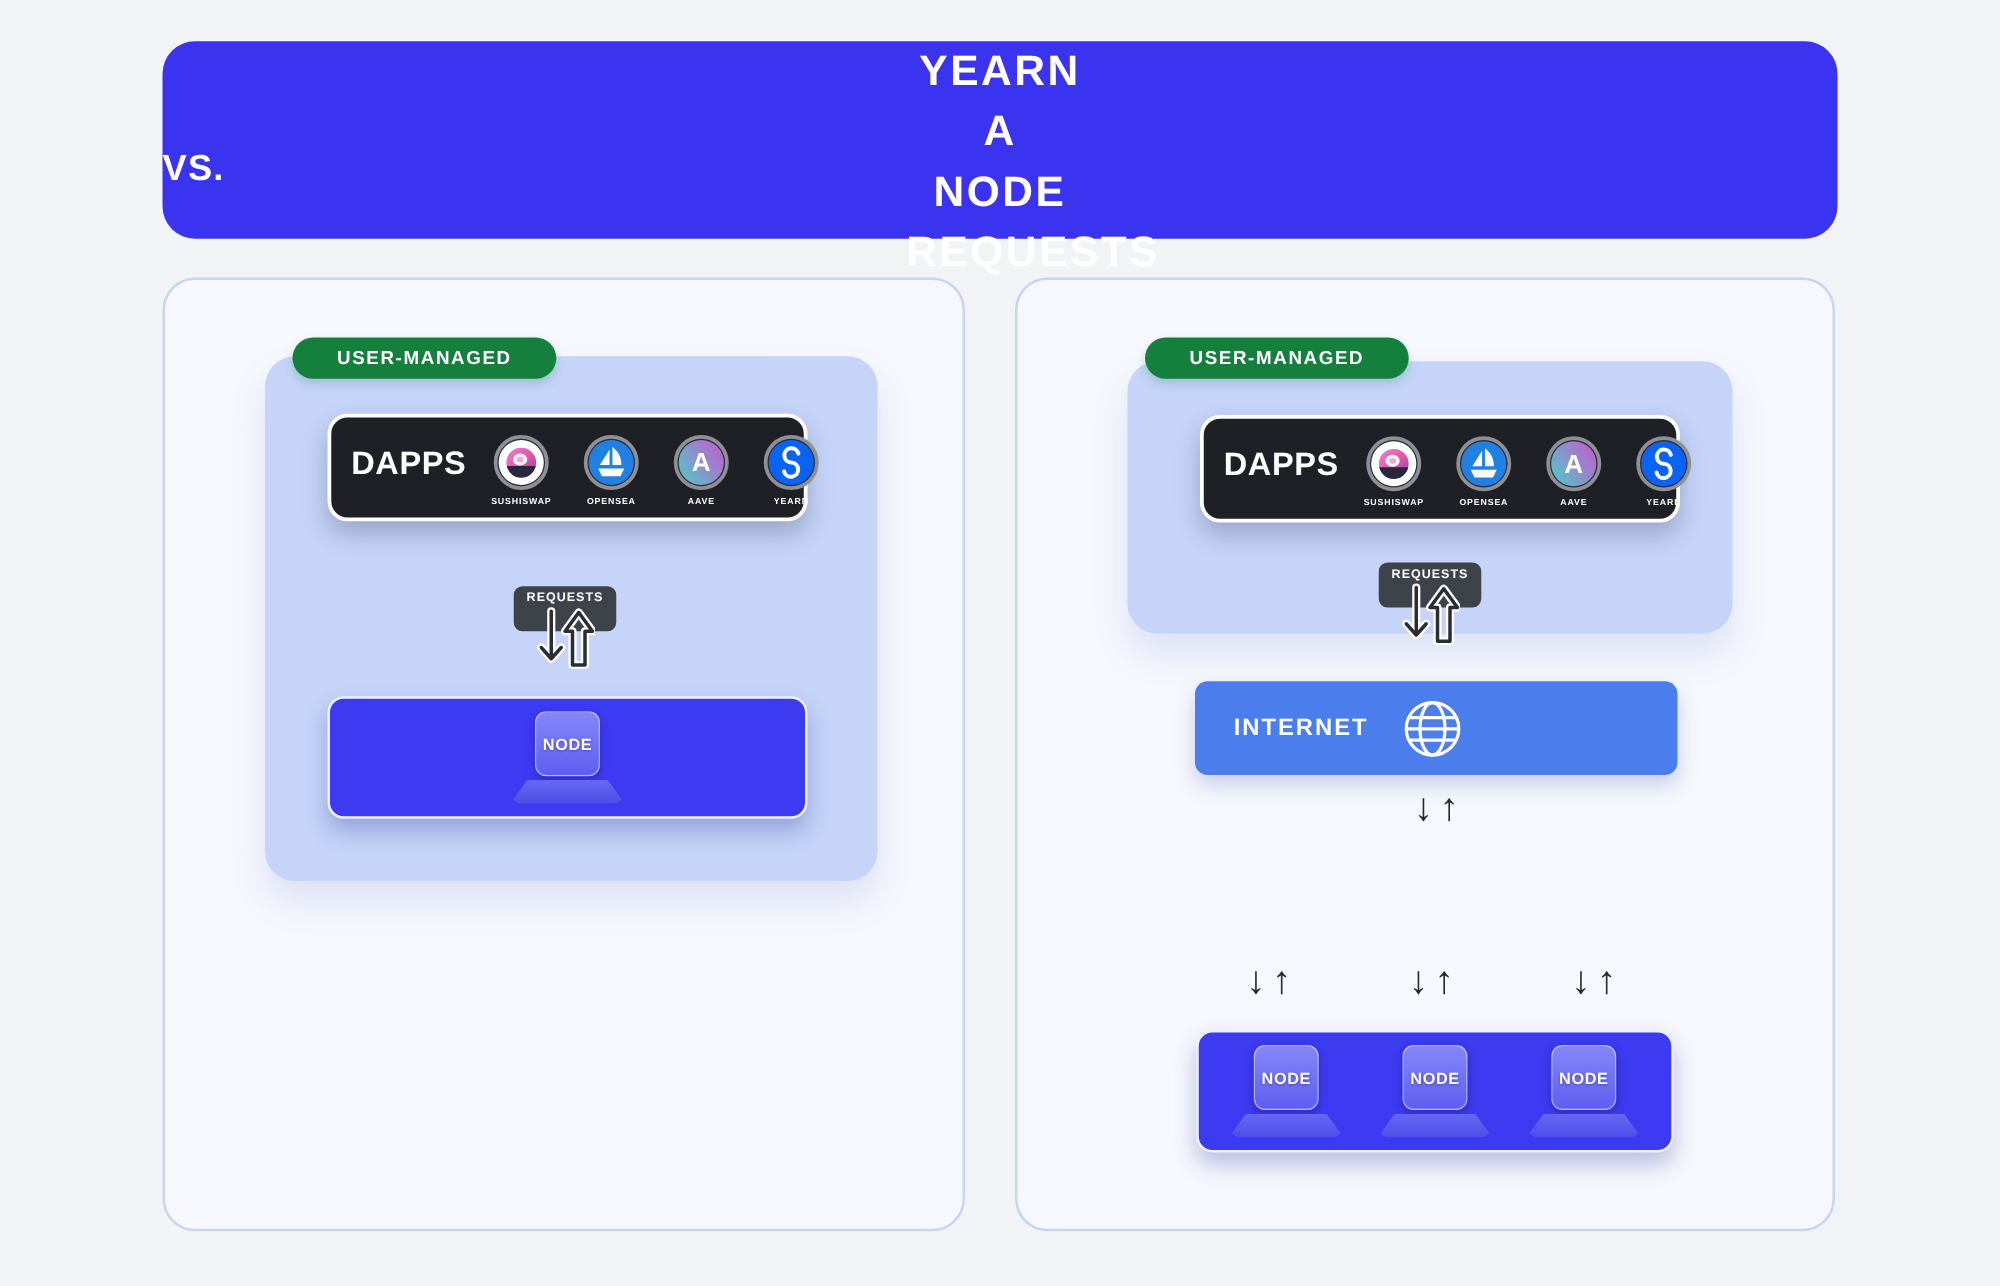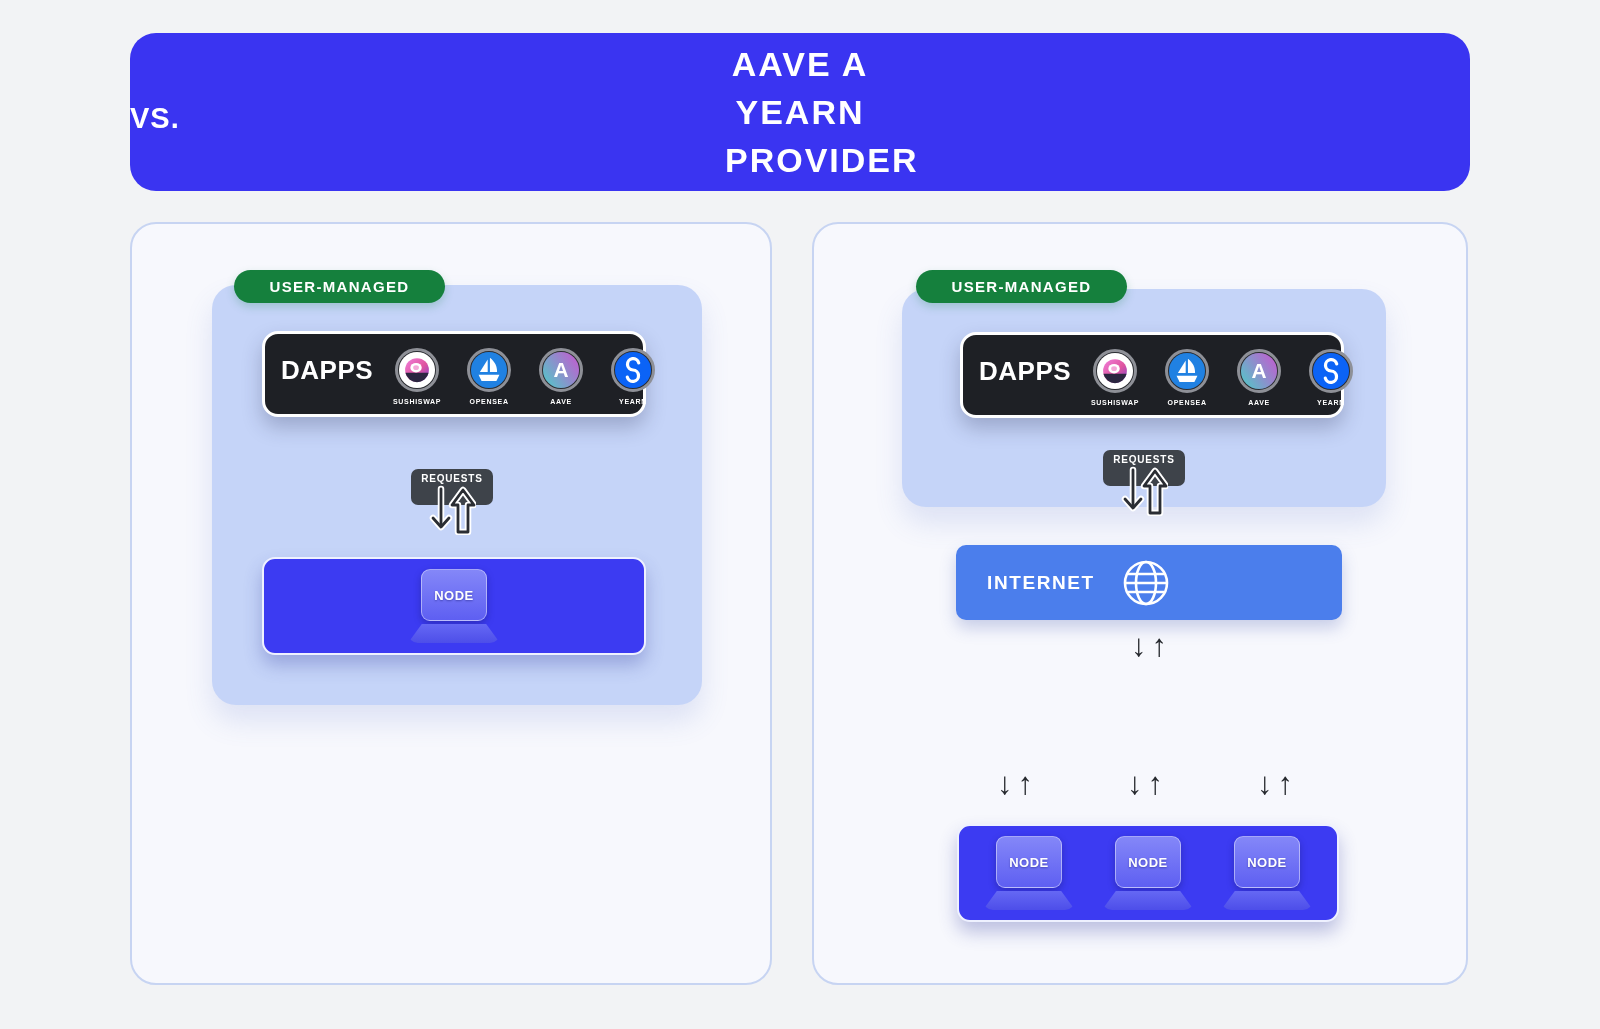--- a/index.html
+++ b/index.html
@@ -69,21 +69,21 @@
   .nodebox{
     position:absolute;box-sizing:border-box;
     background:#3c3bf2;border:2px solid #eef1ff;border-radius:13px;
     box-shadow:0 10px 18px rgba(50,60,160,0.30);
     display:flex;align-items:center;justify-content:center;
   }
   .panel-left .nodebox{left:130px;top:333px;width:384px;height:98px;}
   .panel-right .noderow{left:143px;top:600px;width:382px;height:98px;justify-content:space-between;padding:0 22px;}
   .laptop{display:flex;flex-direction:column;align-items:center;width:96px;}
   .screen{
-    width:66px;height:52px;border-radius:9px;box-sizing:border-box;
+    width:52px;height:52px;border-radius:9px;box-sizing:border-box;
     background:linear-gradient(180deg,#8487f8,#5e5ff2);
     border:1px solid rgba(255,255,255,0.45);
     box-shadow:0 3px 7px rgba(20,20,90,0.35);
     display:flex;align-items:center;justify-content:center;
     color:#fff;font-weight:bold;font-size:13px;letter-spacing:0.5px;
     text-shadow:0 1px 2px rgba(30,30,120,0.5);
   }
   .base{
     width:92px;height:19px;margin-top:3px;
     background:linear-gradient(180deg,#6568f4,#4d4ee9);
@@ -110,22 +110,22 @@
   .pair-a{left:201px;top:538px;}
   .pair-b{left:331px;top:538px;}
   .pair-c{left:461px;top:538px;}
 </style>
 </head>
 <body>
 
 <div class="header">
   <div class="vs">VS.</div>
   <div class="title">
-    <span>AAVE A</span>
-    <span>YEARN PROVIDER</span>
+    <span>YEARN A</span>
+    <span>NODE REQUESTS</span>
   </div>
 </div>
 
 <div class="panel panel-left">
   <div class="bluebox"></div>
   <div class="pill">USER-MANAGED</div>
 
   <div class="dappsbar">
     <div class="dapps-label">DAPPS</div>
     <div class="apps">

